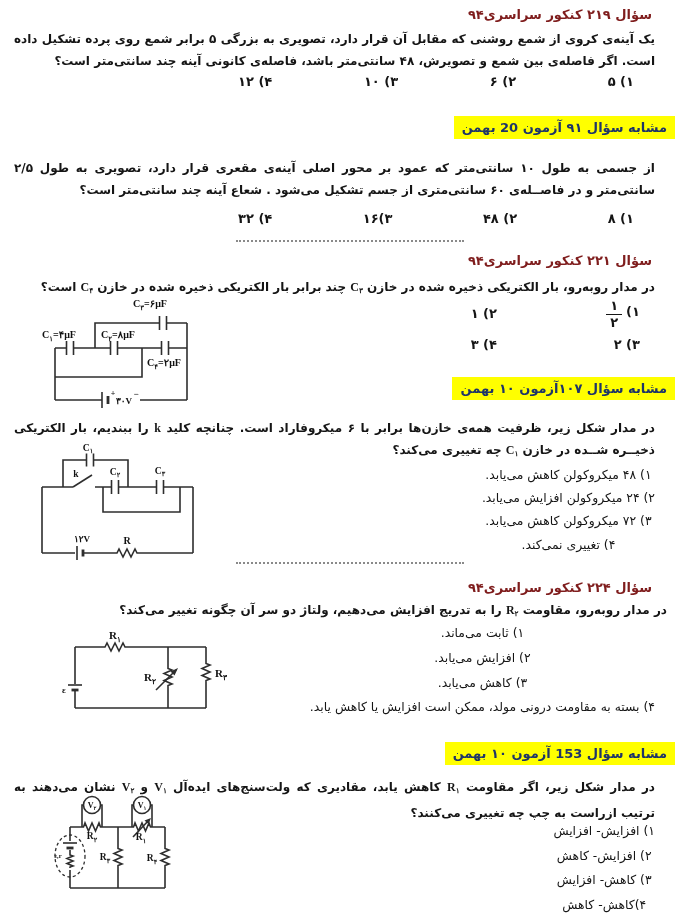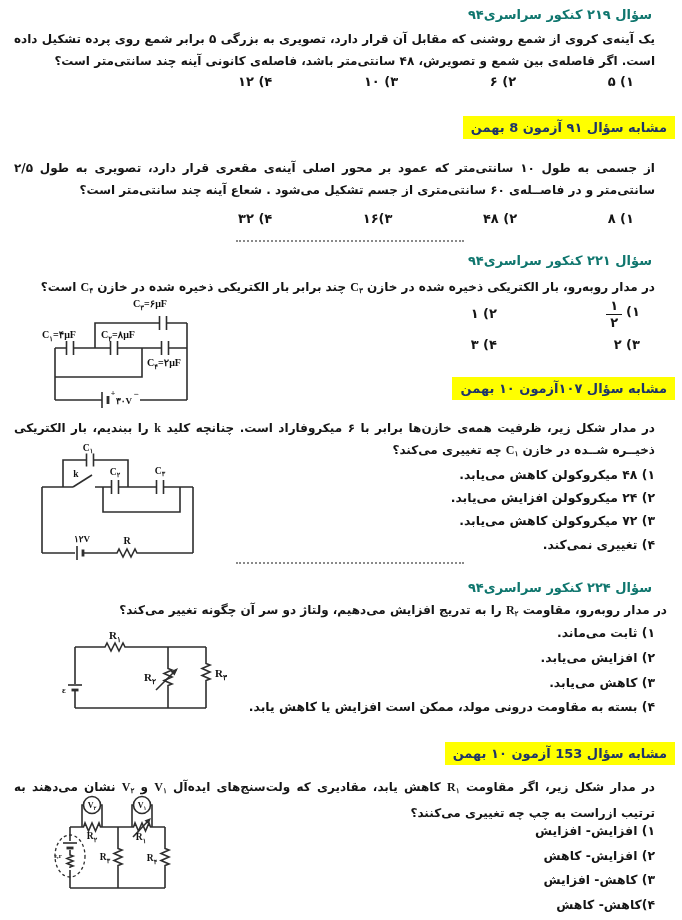--- a/index.html
+++ b/index.html
@@ -1,25 +1,25 @@
 <!DOCTYPE html>
 <html lang="fa"><head>
 <meta charset="utf-8">
 <style>
   html,body{margin:0;padding:0;background:#e8e8e8;}
   .page{position:relative;width:682px;height:920px;background:#ffffff;overflow:hidden;
         font-family:"DejaVu Sans",sans-serif;color:#151515;margin:0 auto;}
   .abs{position:absolute;}
-  .h-red{color:#0f766e;font-weight:bold;font-size:13px;direction:rtl;white-space:nowrap;}
+  .h-red{color:#7f1d1d;font-weight:bold;font-size:13px;direction:rtl;white-space:nowrap;}
   .h-yel{background:#ffff00;color:#1f3568;font-weight:bold;font-size:13px;direction:rtl;
          white-space:nowrap;padding:4px 8px;}
   .para{direction:rtl;text-align:justify;font-weight:bold;font-size:12px;line-height:22px;color:#151515;}
   .para.single{text-align:right;white-space:nowrap;}
   .optrow{display:flex;direction:rtl;justify-content:space-between;font-weight:bold;font-size:13px;}
-  .optcol{direction:rtl;text-align:right;font-weight:bold;font-size:12.4px;}
+  .optcol{direction:rtl;text-align:center;font-weight:normal;font-size:12.4px;}
   .optcol .opt{white-space:nowrap;}
   .opt2x2{direction:rtl;font-weight:bold;font-size:13px;white-space:nowrap;}
   .lat{direction:ltr;unicode-bidi:isolate;font-family:"Liberation Serif",serif;font-weight:bold;}
   .sub{font-size:0.62em;vertical-align:-0.28em;}
   .frac{display:inline-block;text-align:center;vertical-align:-0.85em;line-height:1.05;margin-right:4px;}
   .frac .fn{display:block;padding:0 4px 1px;border-bottom:1.4px solid #151515;}
   .frac .fd{display:block;padding-top:1px;}
   .divider{border-top:2px dotted #8a8a8a;height:0;}
   svg text{font-family:"Liberation Serif",serif;font-weight:bold;fill:#111;}
   .wire{stroke:#2e2e2e;stroke-width:1.6;fill:none;}
@@ -33,21 +33,21 @@
 
   <div class="abs h-red" style="top:7px;right:30px;">سؤال ۲۱۹ کنکور سراسری۹۴</div>
   <div class="abs para" style="top:28px;left:14px;right:27px;">یک آینه‌ی کروی از شمع روشنی که مقابل آن قرار دارد، تصویری به بزرگی ۵ برابر شمع روی پرده تشکیل داده است. اگر فاصله‌ی بین شمع و تصویرش، ۴۸ سانتی‌متر باشد، فاصله‌ی کانونی آینه چند سانتی‌متر است؟</div>
   <div class="abs optrow" style="top:74px;left:238px;right:48px;">
     <span class="opt">۱) ۵</span>
     <span class="opt">۲) ۶</span>
     <span class="opt">۳) ۱۰</span>
     <span class="opt">۴) ۱۲</span>
   </div>
 
-  <div class="abs h-yel" style="top:116px;right:7px;">مشابه سؤال ۹۱ آزمون 8 بهمن</div>
+  <div class="abs h-yel" style="top:116px;right:7px;">مشابه سؤال ۹۱ آزمون 20 بهمن</div>
   <div class="abs para" style="top:157px;left:14px;right:27px;">از جسمی به طول ۱۰ سانتی‌متر که عمود بر محور اصلی آینه‌ی مقعری قرار دارد، تصویری به طول ۲/۵ سانتی‌متر و در فاصــله‌ی ۶۰ سانتی‌متری از جسم تشکیل می‌شود . شعاع آینه چند سانتی‌متر است؟</div>
   <div class="abs optrow" style="top:211px;left:238px;right:48px;">
     <span class="opt">۱) ۸</span>
     <span class="opt">۲) ۴۸</span>
     <span class="opt">۳)۱۶</span>
     <span class="opt">۴) ۳۲</span>
   </div>
   <div class="abs divider" style="top:240px;left:236px;width:228px;"></div>
 
   <div class="abs h-red" style="top:253px;right:30px;">سؤال ۲۲۱ کنکور سراسری۹۴</div>

